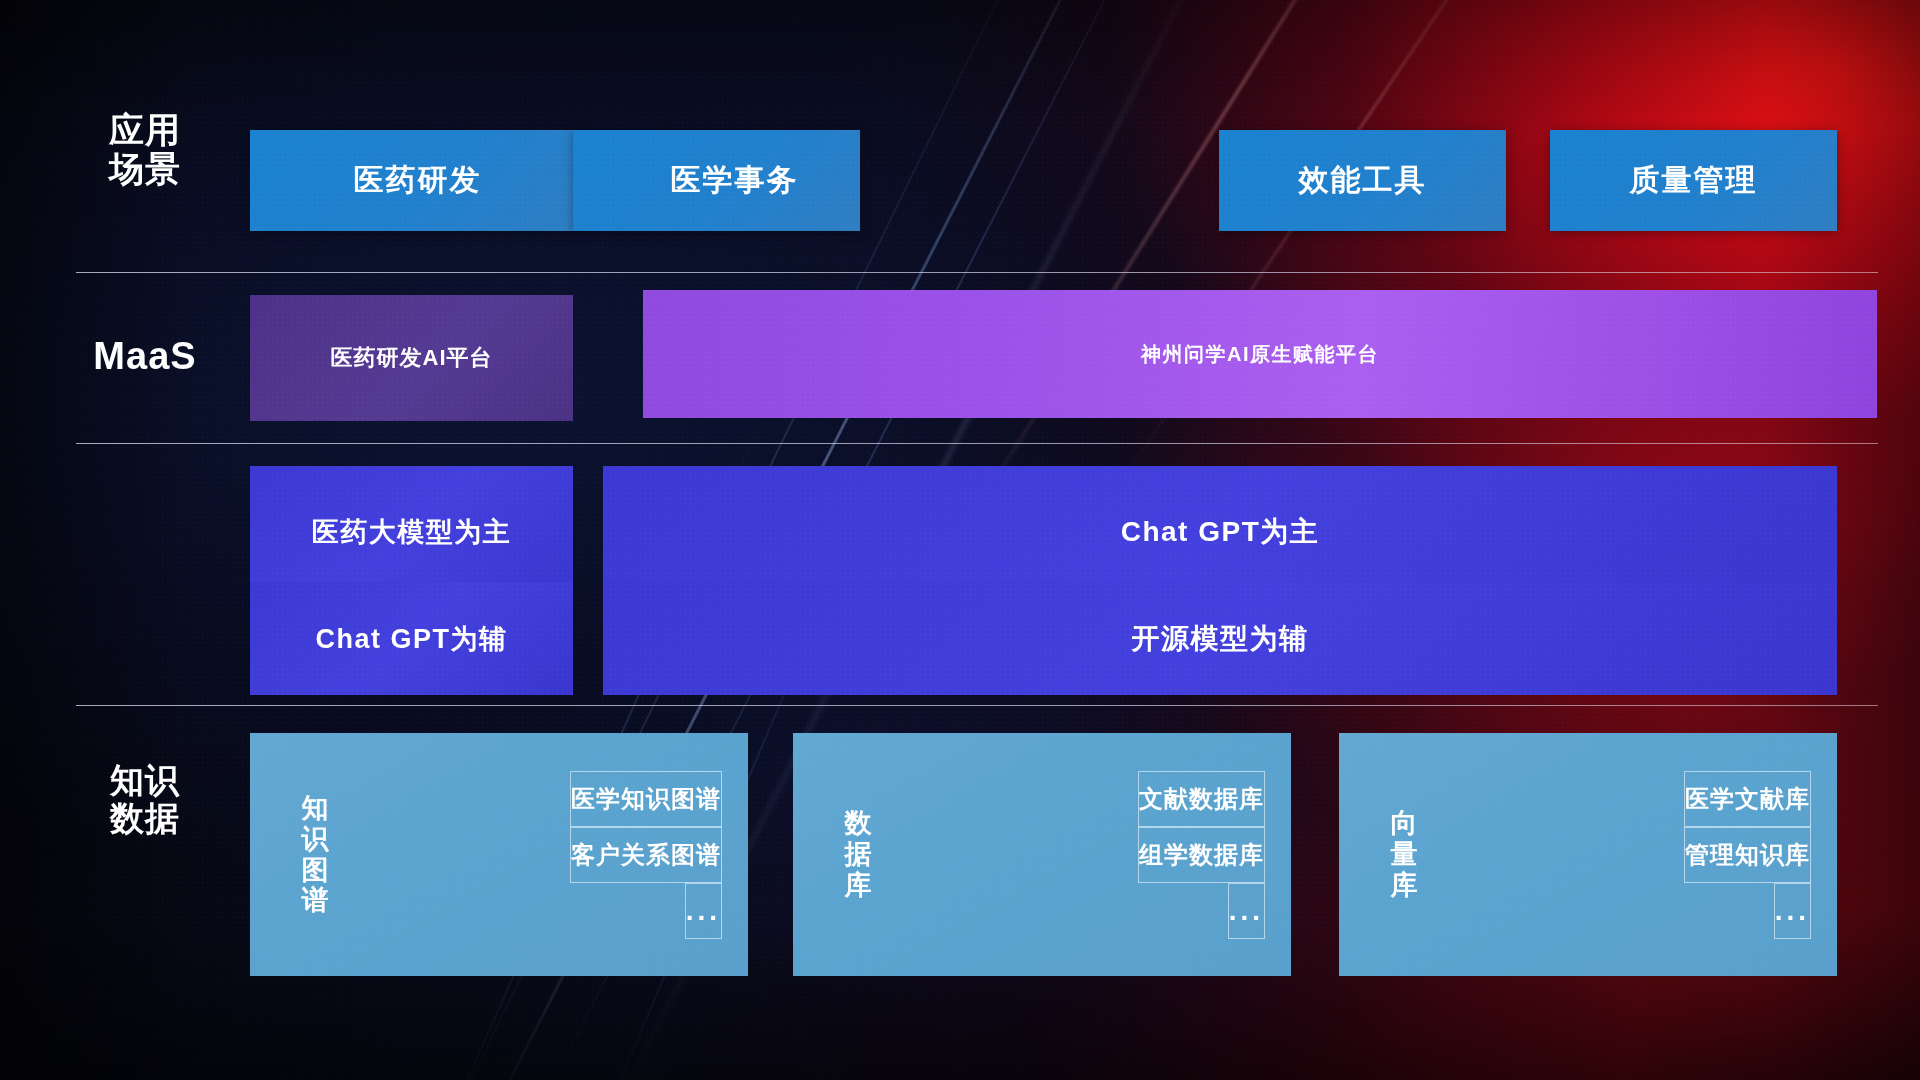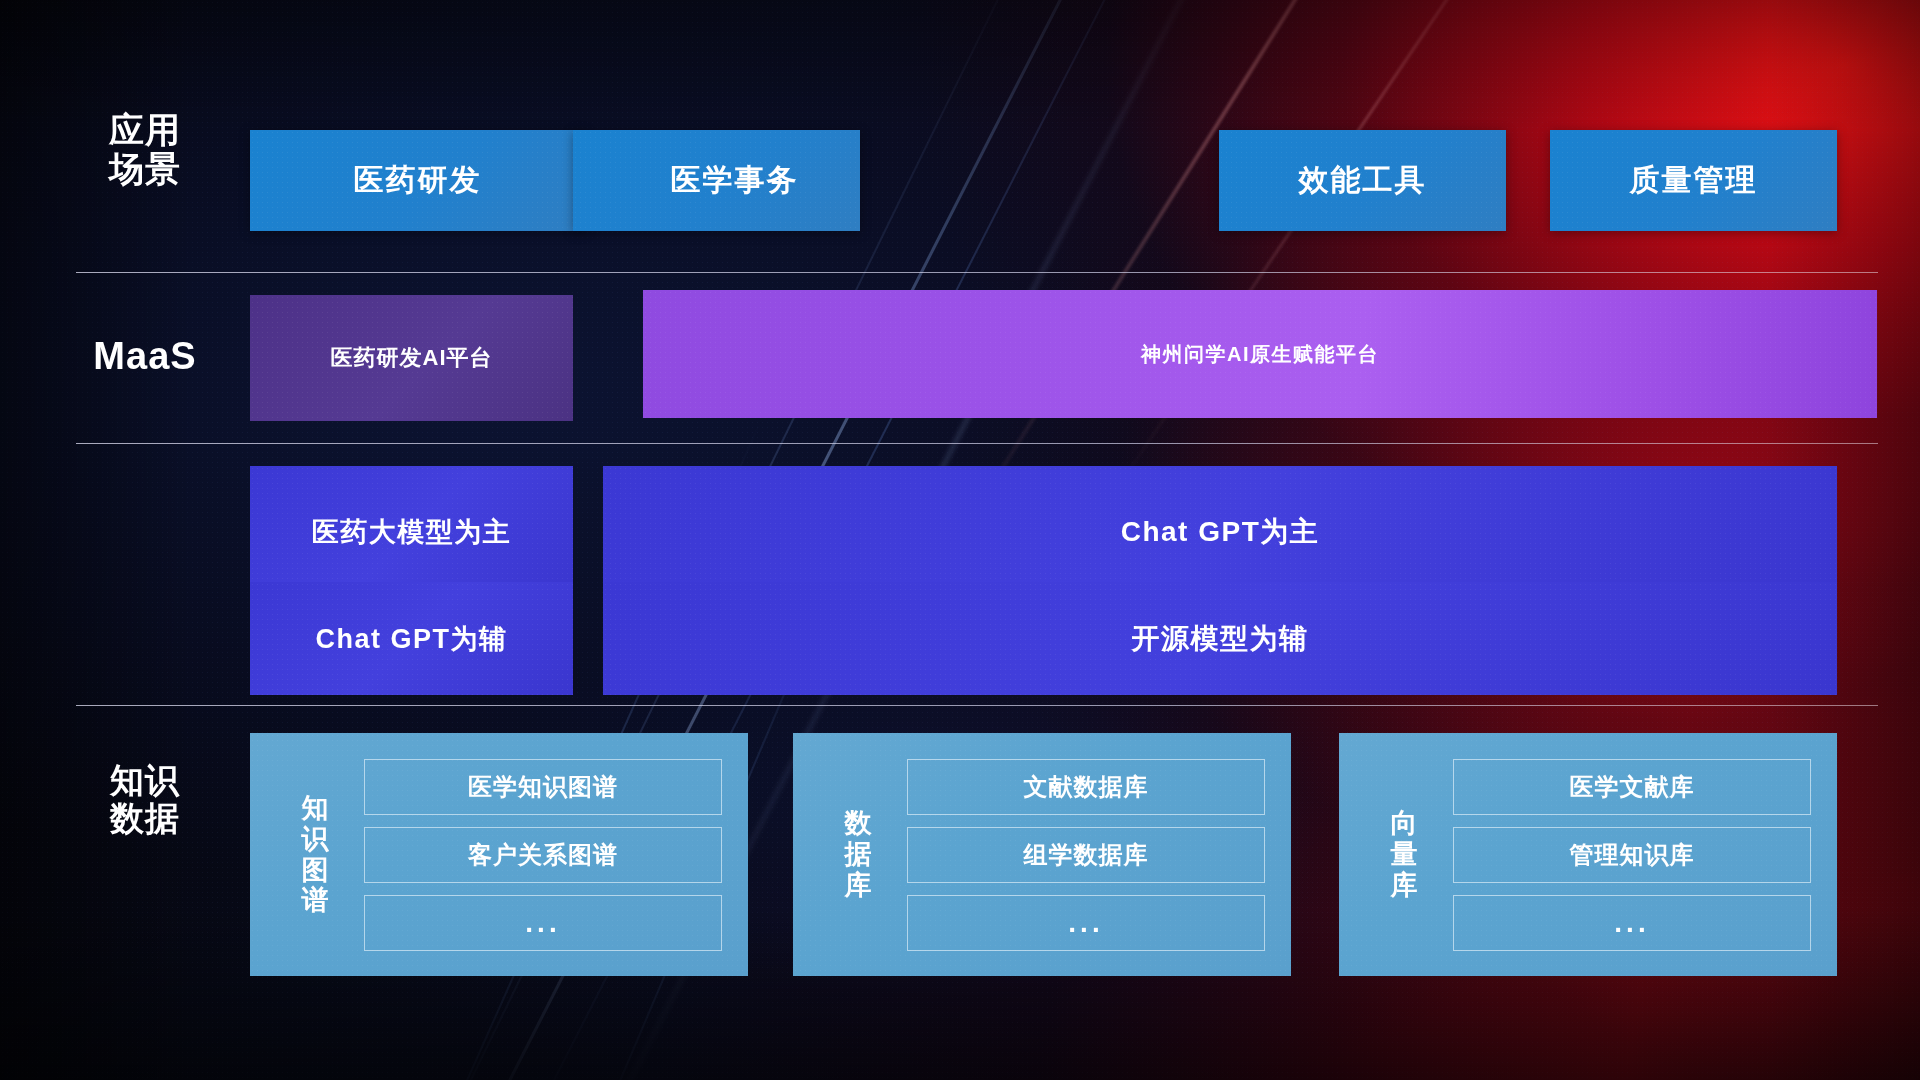--- a/index.html
+++ b/index.html
@@ -116,21 +116,21 @@
   }
   .kn-panel::after{ content:""; position:absolute; inset:0; opacity:0.16;
     background-image:radial-gradient(rgba(255,255,255,0.35) 0.6px, rgba(0,0,0,0) 0.7px);
     background-size:5px 5px; pointer-events:none; }
   .kn-title {
     color:#ffffff; font-size:27px; font-weight:bold; line-height:1.14;
     text-align:center; white-space:pre-line; width:62px; margin-left:34px;
     position:relative; z-index:3;
   }
   .kn-items { flex:1; display:flex; flex-direction:column; justify-content:center;
-              gap:12px; padding:0 26px 0 18px; position:relative; z-index:3; }
+              padding:0 26px 0 18px; position:relative; z-index:3;align-items:flex-end; }
   .kn-item { height:56px; border:1px solid rgba(235,245,252,0.62);
              display:flex; align-items:center; justify-content:center;
              color:#ffffff; font-size:24px; font-weight:bold; letter-spacing:1px; }
   .kn-item.ellipsis { font-size:28px; letter-spacing:4px; }
 </style>
 </head>
 <body>
 
 <div id="bg">
   <div class="bg-base"></div>

